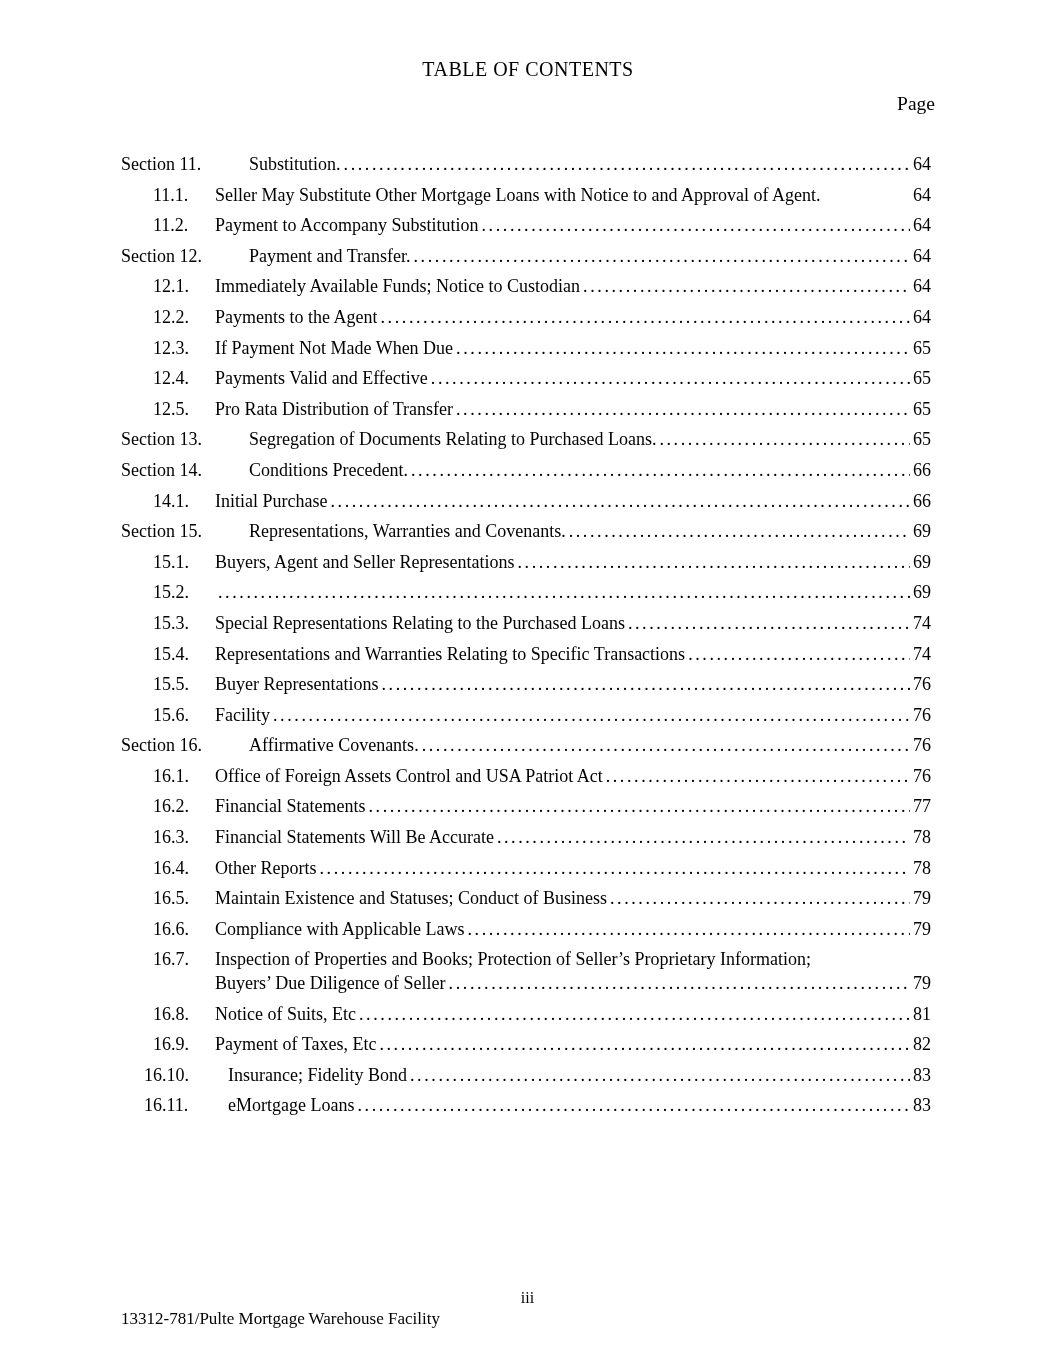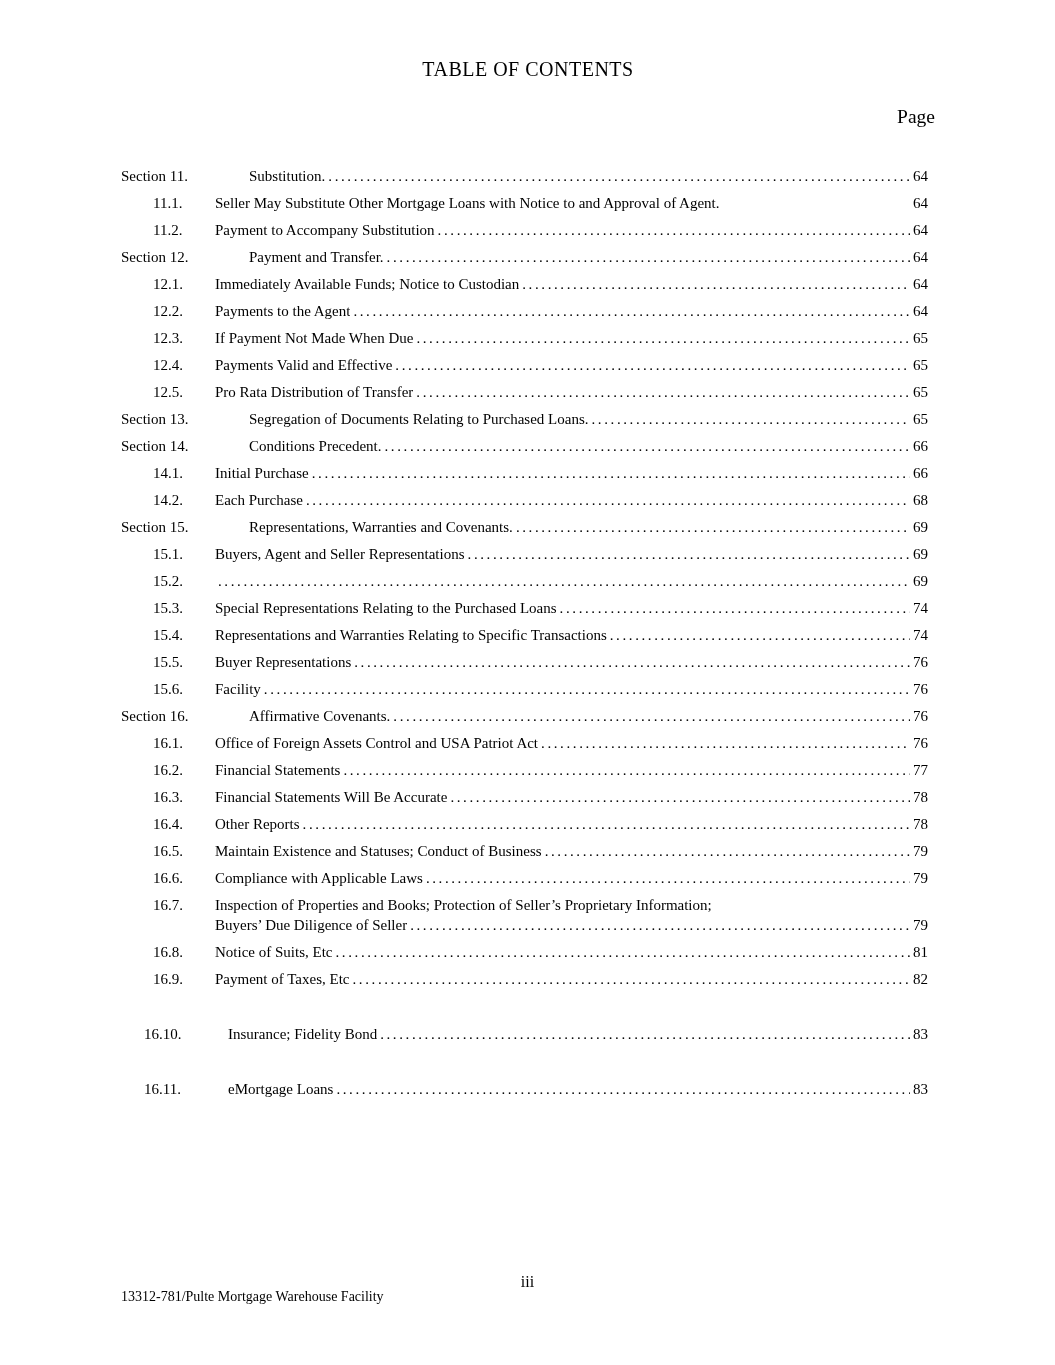--- a/index.html
+++ b/index.html
@@ -17,36 +17,36 @@
     border-radius: 6px;
   }
   .doc-title {
     text-align: center;
     font-size: 20px;
     letter-spacing: 0.5px;
   }
   .page-label {
     text-align: right;
     font-size: 19.5px;
-    margin-top: 25px;
+    margin-top: 12px;
   }
   .toc {
     margin-top: 39px;
   }
   .toc-row {
     display: flex;
     align-items: baseline;
-    font-size: 15px;
+    font-size: 18px;
     line-height: 1.2;
     margin-bottom: 9px;
   }
   .toc-row .num { flex: 0 0 auto; white-space: nowrap; }
   .toc-row.section .num { width: 128px; }
   .toc-row.sub  .num { width: 62px; margin-left: 32px; }
-  .toc-row.sub2 .num { width: 84px; margin-left: 23px; margin-top: 28px; }
+  .toc-row.sub2 .num { width: 84px; margin-left: 23px; }
   .toc-row .title {
     flex: 0 1 auto;
     white-space: nowrap;
     overflow: hidden;
   }
   .toc-row .dots {
     flex: 1 1 12px;
     min-width: 0;
     overflow: hidden;
     white-space: nowrap;
@@ -60,29 +60,29 @@
   .toc-row .pagenum {
     flex: 0 0 auto;
     white-space: nowrap;
     text-align: left;
     min-width: 22px;
   }
   .toc-row.wrap-first { margin-bottom: 2px; }
   .footer-center {
     position: absolute;
     left: 0; right: 0;
-    bottom: 74px;
+    bottom: 58px;
     text-align: center;
     font-size: 16px;
   }
   .footer-left {
     position: absolute;
     left: 121px;
-    bottom: 60px;
-    font-size: 14px;
+    bottom: 36px;
+    font-size: 17px;
   }
 </style>
 </head>
 <body>
 
 <div class="page">
   <div class="doc-title">TABLE OF CONTENTS</div>
   <div class="page-label">Page</div>
   <div class="toc">
       <div class="toc-row section">
@@ -150,26 +150,20 @@
     <span class="title">Conditions Precedent.</span>
     <span class="dots"></span>
     <span class="pagenum">66</span>
   </div>
       <div class="toc-row sub">
     <span class="num">14.1.</span>
     <span class="title">Initial Purchase</span>
     <span class="dots"></span>
     <span class="pagenum">66</span>
   </div>
-      <div class="toc-row sub">
-    <span class="num">14.2.</span>
-    <span class="title">Each Purchase</span>
-    <span class="dots"></span>
-    <span class="pagenum">68</span>
-  </div>
       <div class="toc-row section">
     <span class="num">Section 15.</span>
     <span class="title">Representations, Warranties and Covenants.</span>
     <span class="dots"></span>
     <span class="pagenum">69</span>
   </div>
       <div class="toc-row sub">
     <span class="num">15.1.</span>
     <span class="title">Buyers, Agent and Seller Representations</span>
     <span class="dots"></span>

